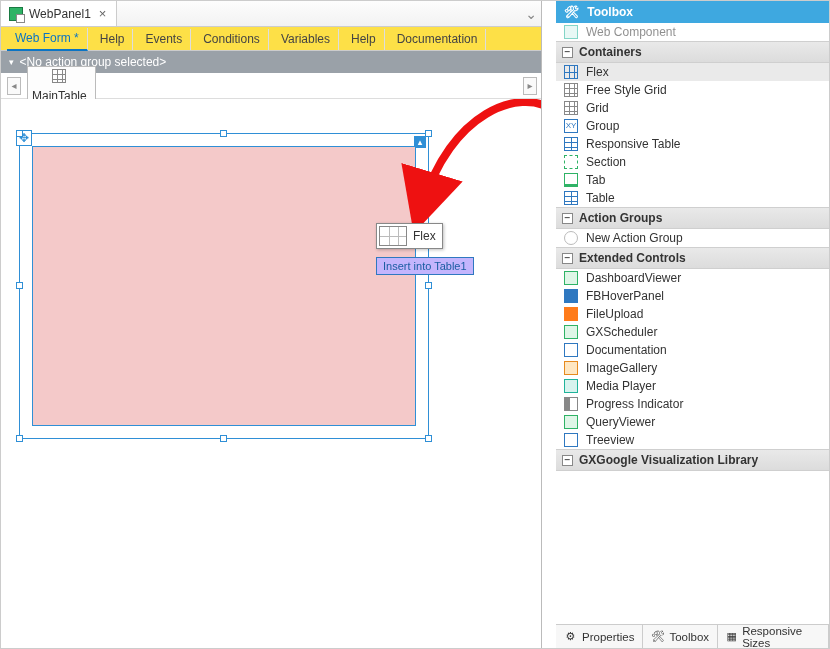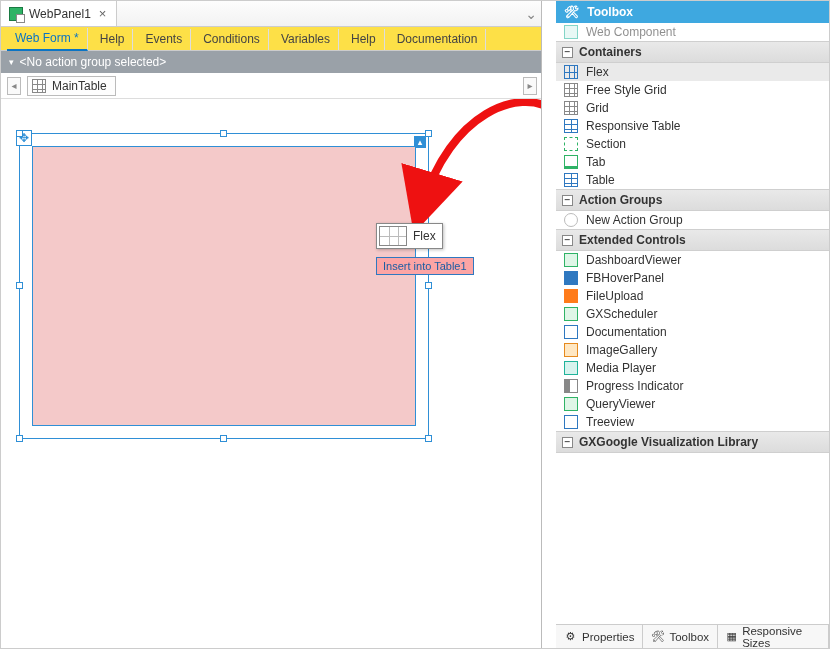--- a/index.html
+++ b/index.html
@@ -126,20 +126,21 @@
     cursor:pointer;
     background:#fafafa;
   }
   .nav-arrow.right { position:absolute; right:4px; }
   .breadcrumb-chip {
     display:flex;align-items:center;gap:6px;
     border:1px solid #bbb;
     padding:2px 8px 2px 4px;
     background:#fdfdfd;
     cursor:pointer;
+    flex-direction:column;
   }
   
   .canvas-wrap {
     flex:1;
     position:relative;
     background:#fff;
     overflow:hidden;
   }
   .outer-rect {
     position:absolute;
@@ -208,21 +209,21 @@
     width:28px;height:20px;
     border:1px solid #888;
     background:
       linear-gradient(#bbb,#bbb) 0 9px/100% 1px no-repeat,
       linear-gradient(#bbb,#bbb) 9px 0/1px 100% no-repeat,
       linear-gradient(#bbb,#bbb) 18px 0/1px 100% no-repeat;
   }
   .drag-tip {
     position:absolute;
     left:375px; top:158px;
-    background:#fca5a5;
+    background:#c4b5fd;
     border:1px solid #2f78c0;
     color:#1b5da3;
     padding:2px 6px;
     font-size:11px;
     z-index:5;
   }
   
   .red-arrow {
     position:absolute;
     left:380px; top:-30px;
@@ -432,20 +433,24 @@
       </div>
       <div class="tool-item">
         <span class="ficon ic-grid"></span>
         <span>Free Style Grid</span>
       </div>
       <div class="tool-item">
         <span class="ficon ic-grid"></span>
         <span>Grid</span>
       </div>
       <div class="tool-item">
+        <span class="ficon ic-xy">XY</span>
+        <span>Group</span>
+      </div>
+      <div class="tool-item">
         <span class="ficon ic-table"></span>
         <span>Responsive Table</span>
       </div>
       <div class="tool-item">
         <span class="ficon ic-box-dash"></span>
         <span>Section</span>
       </div>
       <div class="tool-item">
         <span class="ficon" style="border:1px solid #2fb366;border-bottom:3px solid #2fb366"></span>
         <span>Tab</span>

